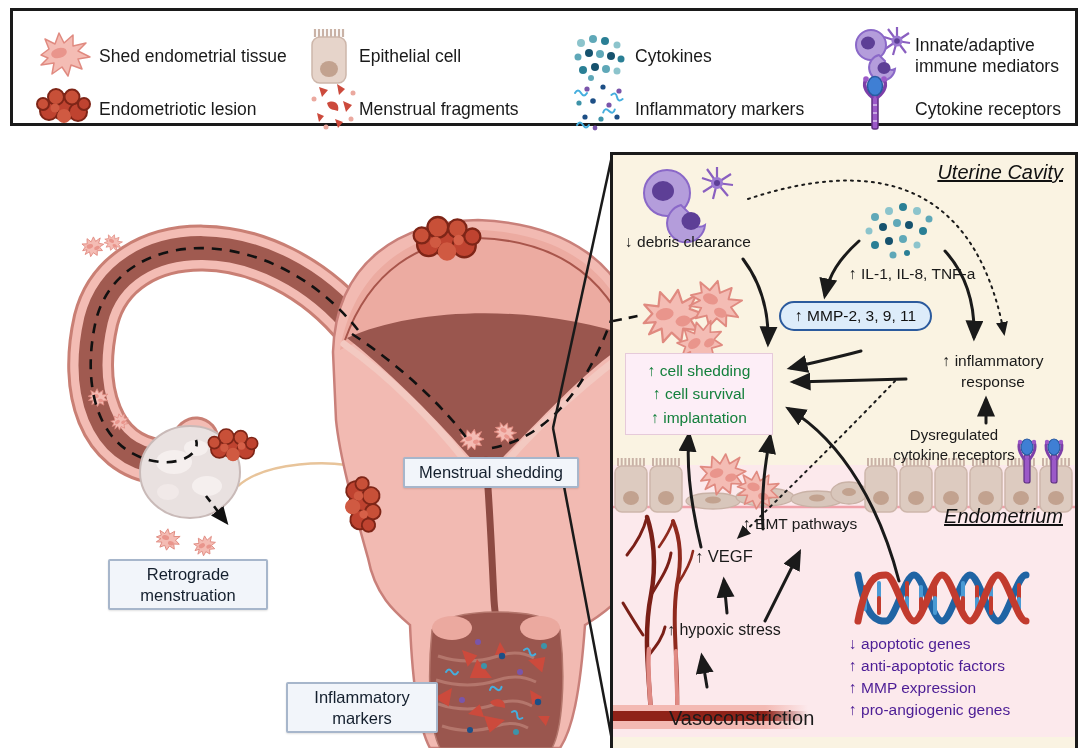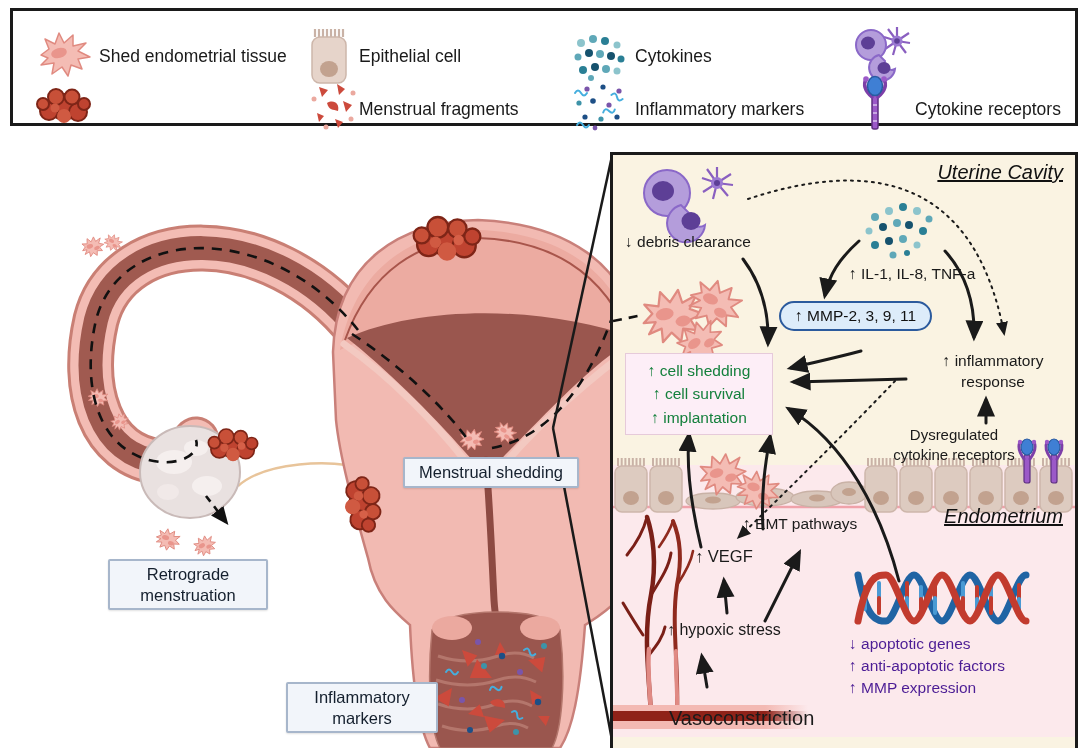--- a/index.html
+++ b/index.html
@@ -251,20 +251,23 @@
       <path d="M17,22 C10,16 8,10 11,4 M23,22 C30,16 32,10 29,4" fill="none" stroke="#7d3fa8" stroke-width="3.5" stroke-linecap="round"></path>
       <ellipse cx="20" cy="11" rx="7.5" ry="9.5" fill="#3f7fd4" stroke="#2a5aa0" stroke-width="1.5"></ellipse>
       <circle cx="11" cy="4" r="2.8" fill="#9b59c8"></circle>
         <circle cx="29" cy="4" r="2.8" fill="#9b59c8"></circle>
       <path d="M18,30 L22,30 M18,38 L22,38 M18,46 L22,46" stroke="#d8c2ea" stroke-width="1.5"></path>
     </svg>
 
     <div class="llabel" style="left:86px;top:35px;">Shed endometrial tissue</div>
     <div class="llabel" style="left:346px;top:35px;">Epithelial cell</div>
     <div class="llabel" style="left:622px;top:35px;">Cytokines</div>
+    <div class="llabel" style="left:902px;top:24px;">Innate/adaptive
+immune mediators</div>
+    <div class="llabel" style="left:86px;top:88px;">Endometriotic lesion</div>
     <div class="llabel" style="left:346px;top:88px;">Menstrual fragments</div>
     <div class="llabel" style="left:622px;top:88px;">Inflammatory markers</div>
     <div class="llabel" style="left:902px;top:88px;">Cytokine receptors</div>
   </div>
 
   <div id="inset">
     <svg id="inset-svg" width="462" height="582" viewBox="0 0 462 582">
       <defs>
         <marker id="ahB" markerWidth="10" markerHeight="8" refX="5.5" refY="3" orient="auto" markerUnits="strokeWidth">
           <path d="M0,0 L7,3 L0,6 Z" fill="#1a1a1a"></path>
@@ -448,16 +451,17 @@
 
     <div class="ilabel" style="left:130px;top:360px;">↑ EMT pathways</div>
     <div class="ilabel" style="left:82px;top:392px;font-size:16.5px;">↑ VEGF</div>
     <div class="ilabel" style="left:54px;top:466px;font-size:16px;">↑ hypoxic stress</div>
     <div class="ilabel" style="left:56px;top:552px;font-size:20px;">Vasoconstriction</div>
 
     <div id="gene-list">
       <div>↓ apoptotic genes</div>
       <div>↑ anti-apoptotic factors</div>
       <div>↑ MMP expression</div>
+      <div>↑ pro-angiogenic genes</div>
     </div>
   </div>
 
 </div>
 
 </body></html>

